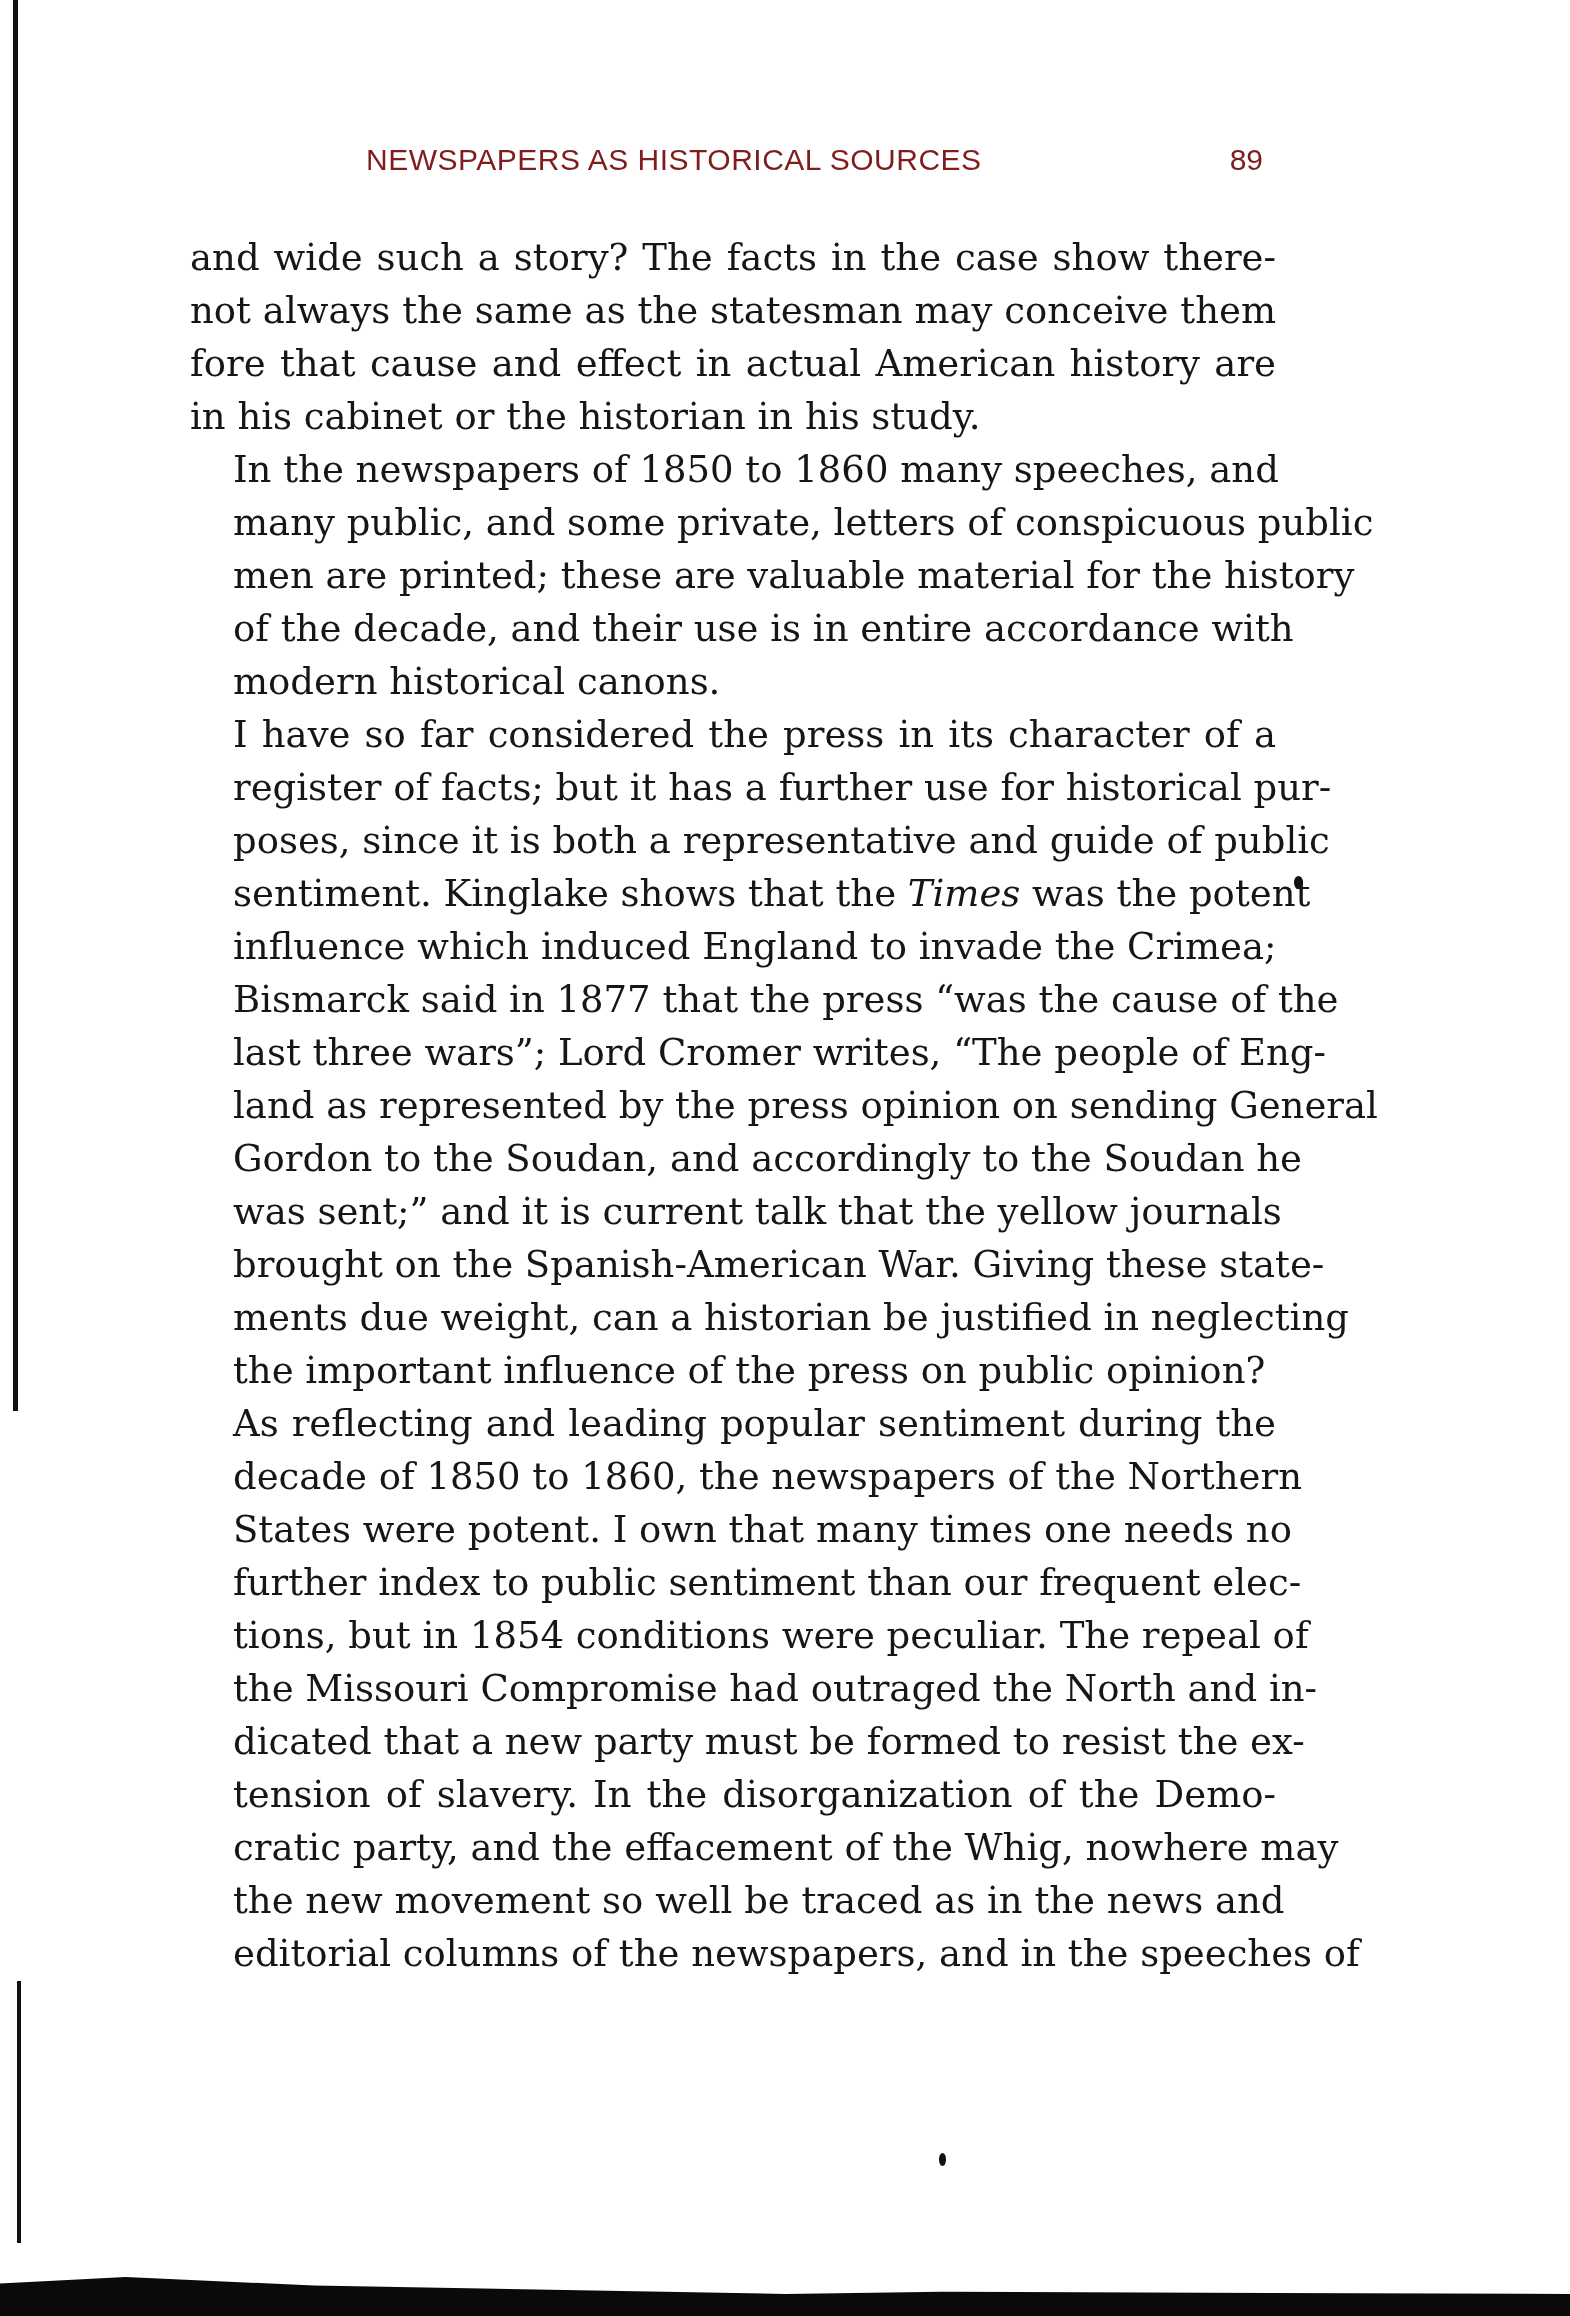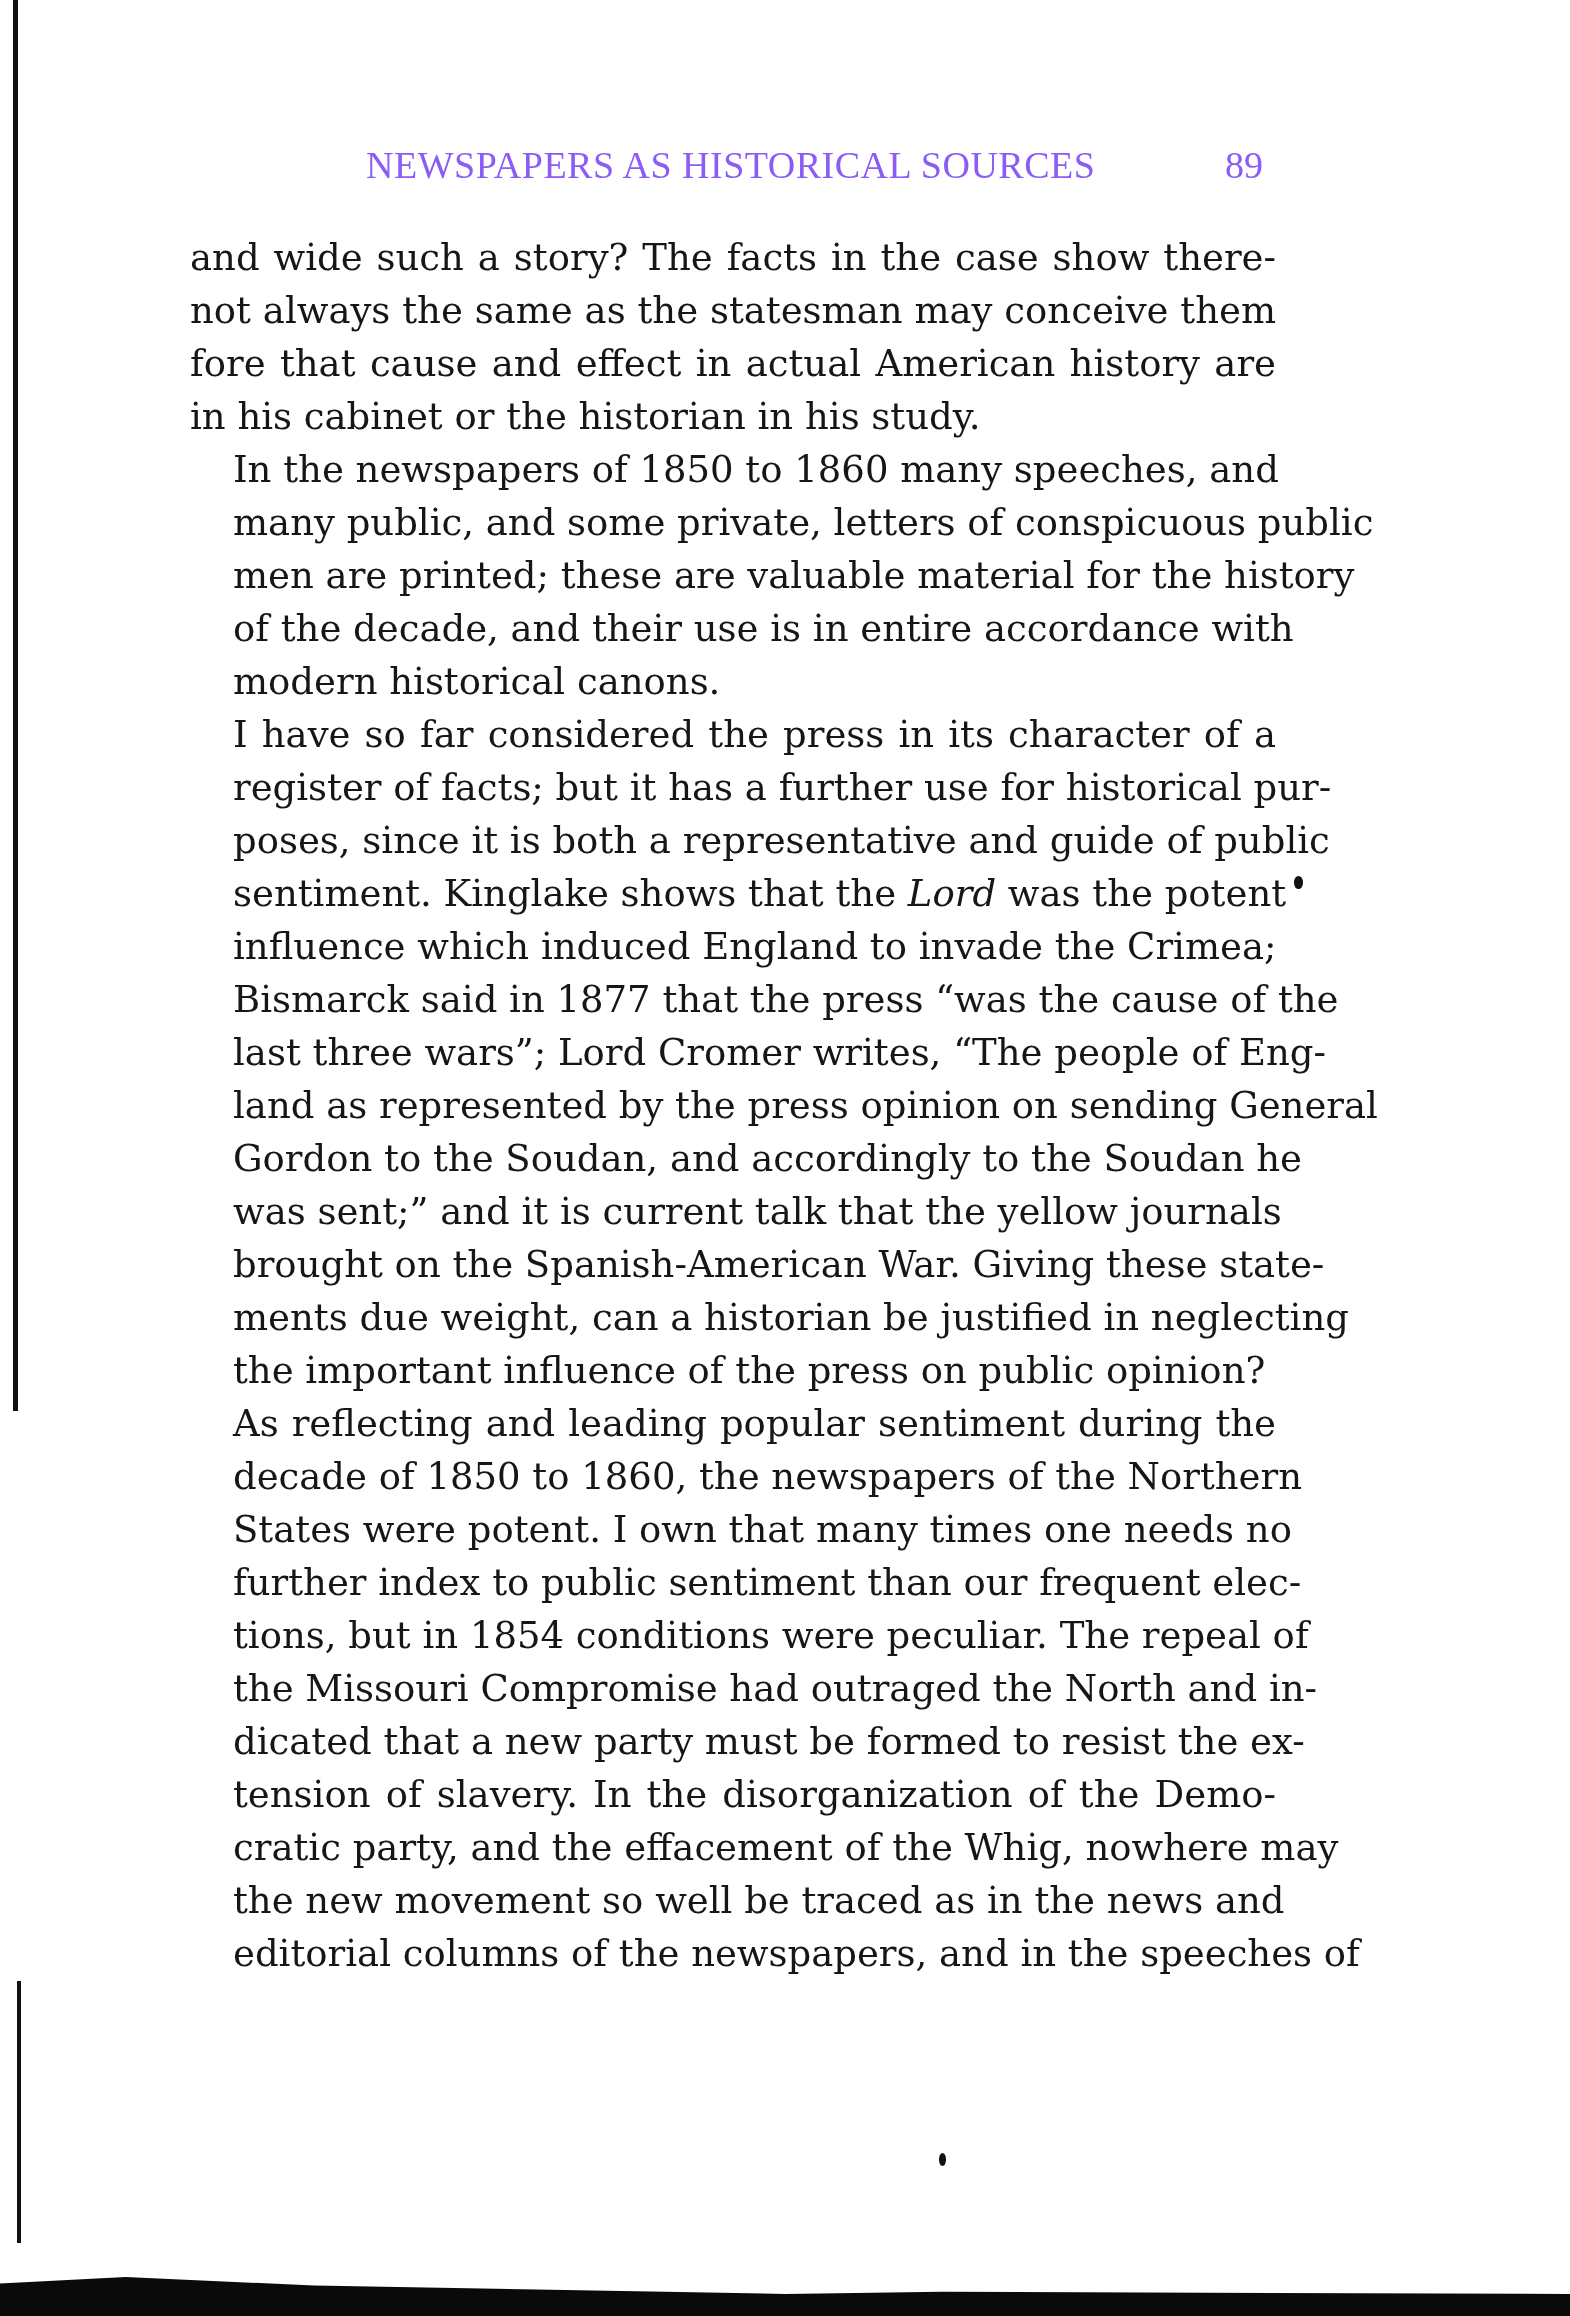--- a/index.html
+++ b/index.html
@@ -4,21 +4,21 @@
 <style>
   html, body { margin: 0; padding: 0; background: #ffffff; }
   body { width: 1570px; height: 2317px; position: relative; overflow: hidden; }
   .page { position: absolute; left: 0; top: 0; width: 1570px; height: 2317px; background: #fff; }
   .edge-left { position: absolute; left: 12.7px; top: 0; width: 5.4px; height: 1411px; background: #111; }
   .edge-left2 { position: absolute; left: 17px; top: 1981px; width: 3.6px; height: 262px; background: #111; }
   .edge-bottom { position: absolute; left: 0; top: 2275px; width: 1570px; height: 42px; background: #0a0a0a;
     clip-path: polygon(0 20%, 8% 5%, 20% 25%, 50% 45%, 60% 40%, 100% 45%, 100% 100%, 0 100%); }
   .speck { position: absolute; background: #111; border-radius: 50%; }
   .running-head { position: absolute; top: 143px; left: 366px; width: 909px; height: 36px;
-    font-family: Liberation Serif, serif; font-size: 38px; color: #8b5cf6; }
+    font-family: Liberation Sans, sans-serif; font-size: 30px; color: #7f1d1d; }
   .running-head .title { position: absolute; left: 0; top: 0; letter-spacing: 0.5px; }
   .running-head .pageno { position: absolute; right: 12px; top: 0; }
   .body-text { position: absolute; left: 190px; top: 231px; width: 1086px;
     font-family: "DejaVu Serif", serif; font-size: 37px; line-height: 53px; color: #161616;
     text-align: justify; }
   .para { margin: 0; text-indent: 43px; }
   .para.cont { text-indent: 0; }
   .line { display: block; text-align: justify; text-align-last: justify; white-space: nowrap; }
   .line.last { text-align-last: left; }
   .para .line:first-child { padding-left: 0; }
@@ -51,21 +51,21 @@
       <span class="line indent">In the newspapers of 1850 to 1860 many speeches, and</span>
       <span class="line">many public, and some private, letters of conspicuous public</span>
       <span class="line">men are printed; these are valuable material for the history</span>
       <span class="line">of the decade, and their use is in entire accordance with</span>
       <span class="line last">modern historical canons.</span>
     </div>
     <div class="para">
       <span class="line indent">I have so far considered the press in its character of a</span>
       <span class="line">register of facts; but it has a further use for historical pur-</span>
       <span class="line">poses, since it is both a representative and guide of public</span>
-      <span class="line"><span>sentiment.  Kinglake shows that the</span> <em>Lord</em><span> was the potent</span></span>
+      <span class="line"><span>sentiment.  Kinglake shows that the</span> <em>Times</em><span> was the potent</span></span>
       <span class="line">influence which induced England to invade the Crimea;</span>
       <span class="line">Bismarck said in 1877 that the press “was the cause of the</span>
       <span class="line">last three wars”; Lord Cromer writes, “The people of Eng-</span>
       <span class="line">land as represented by the press opinion on sending General</span>
       <span class="line">Gordon to the Soudan, and accordingly to the Soudan he</span>
       <span class="line">was sent;”  and it is current talk that the yellow journals</span>
       <span class="line">brought on the Spanish-American War.  Giving these state-</span>
       <span class="line">ments due weight, can a historian be justified in neglecting</span>
       <span class="line last">the important influence of the press on public opinion?</span>
     </div>

